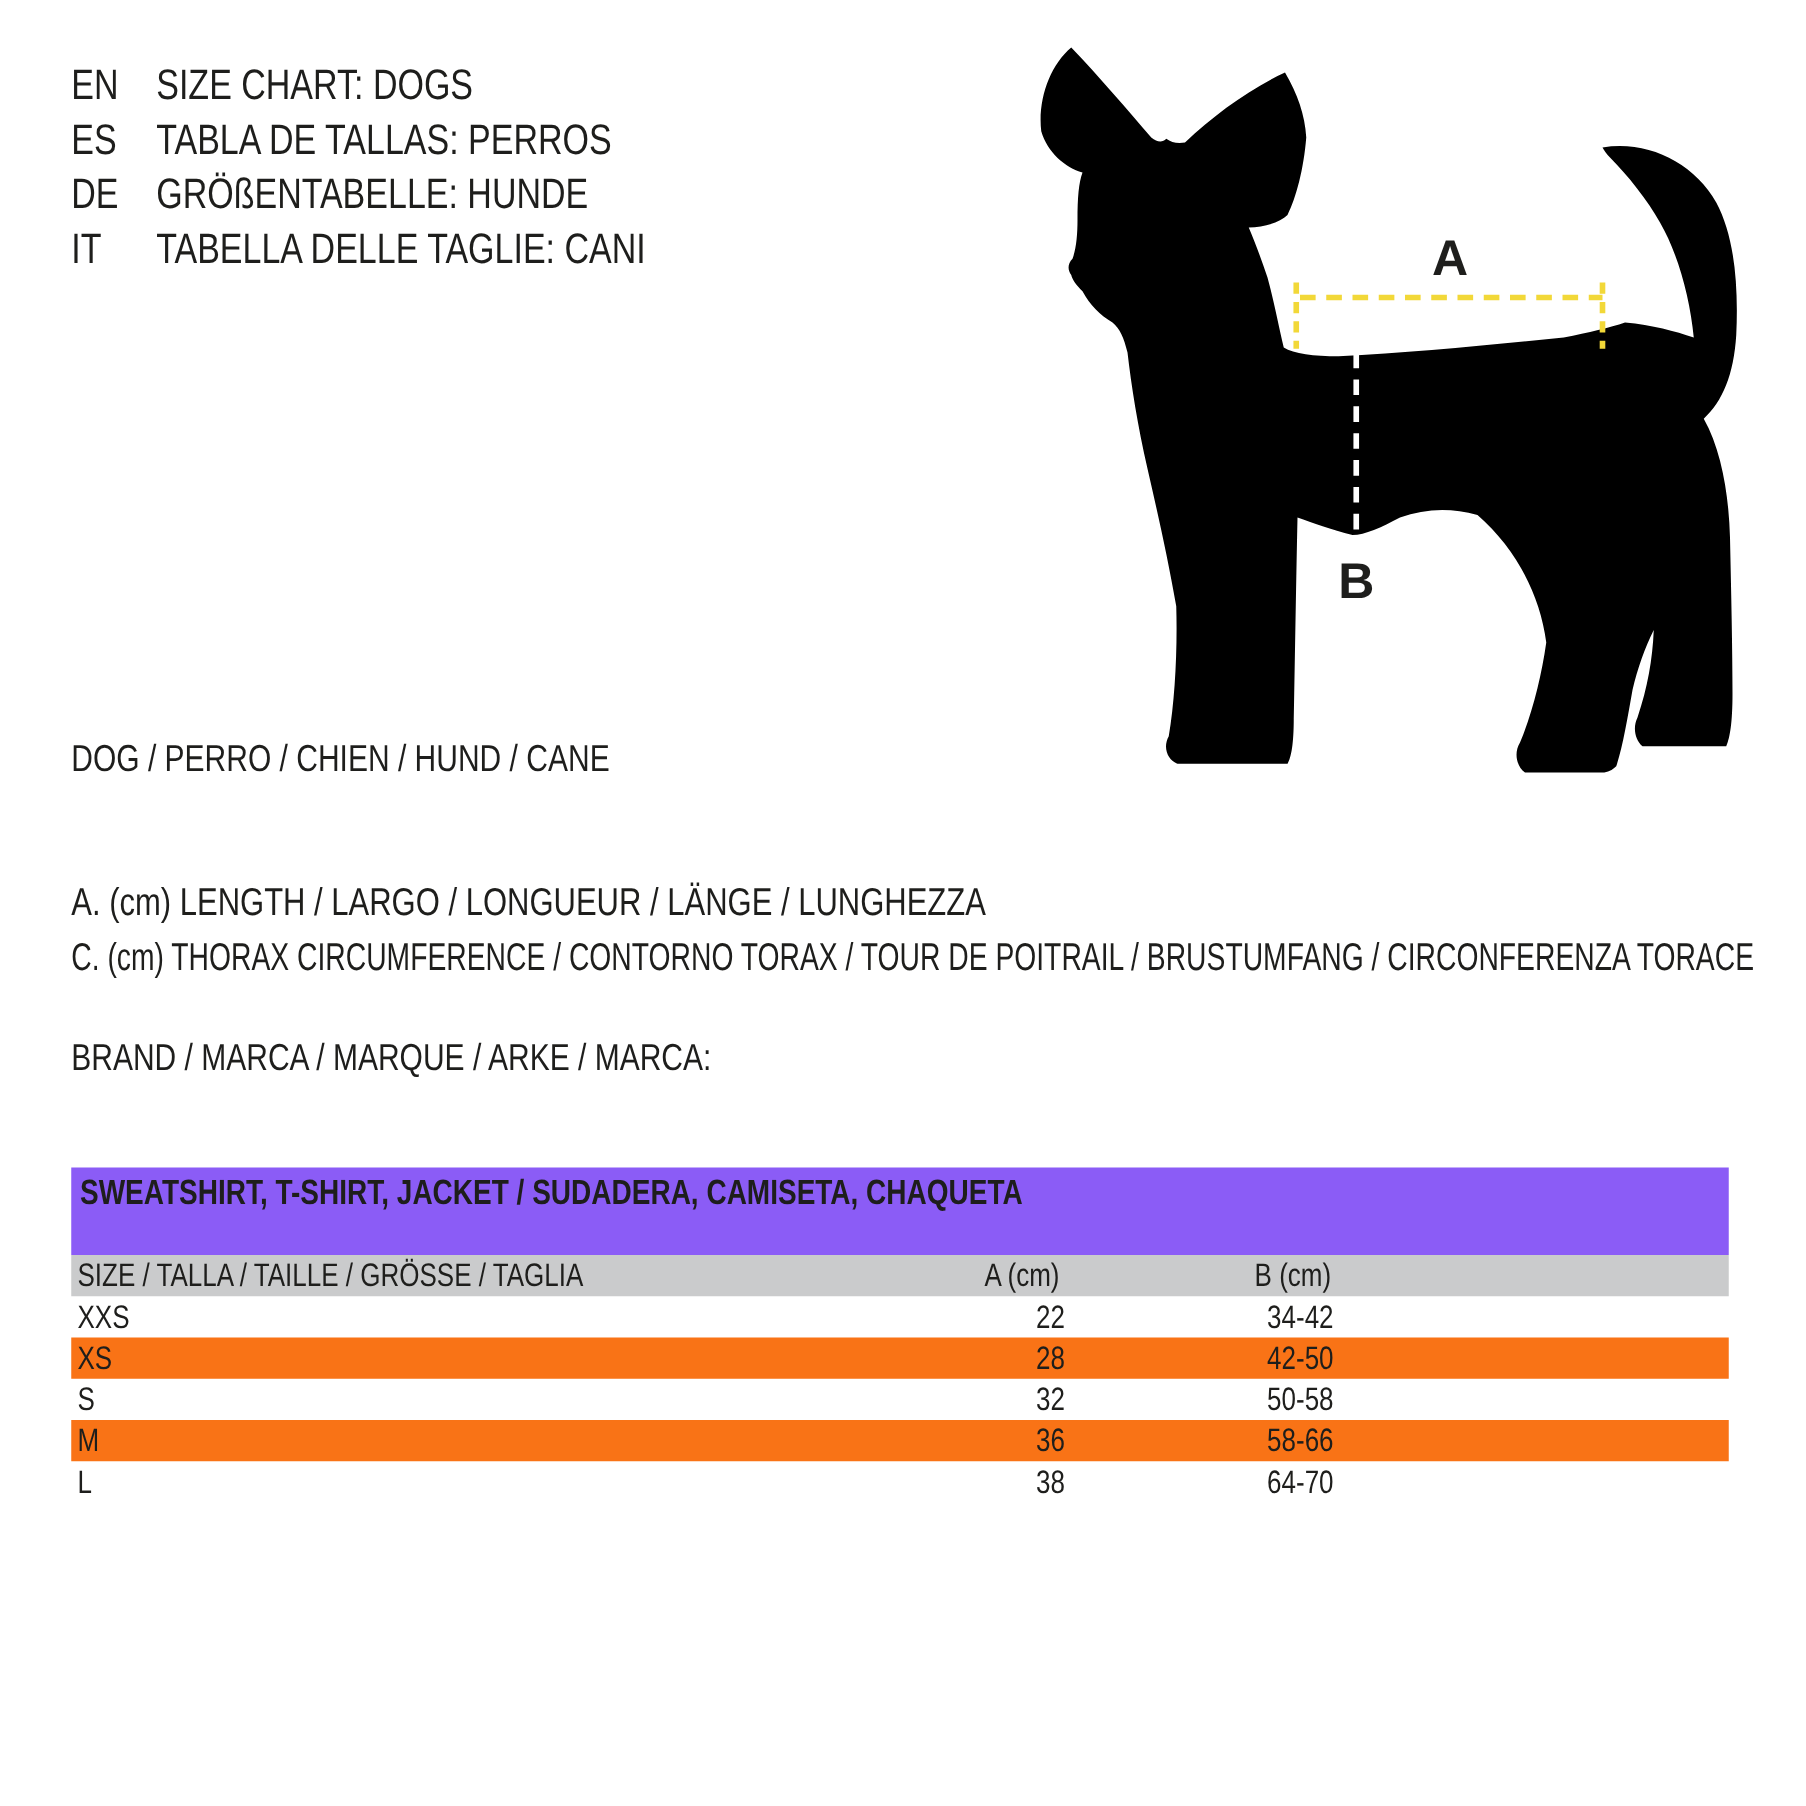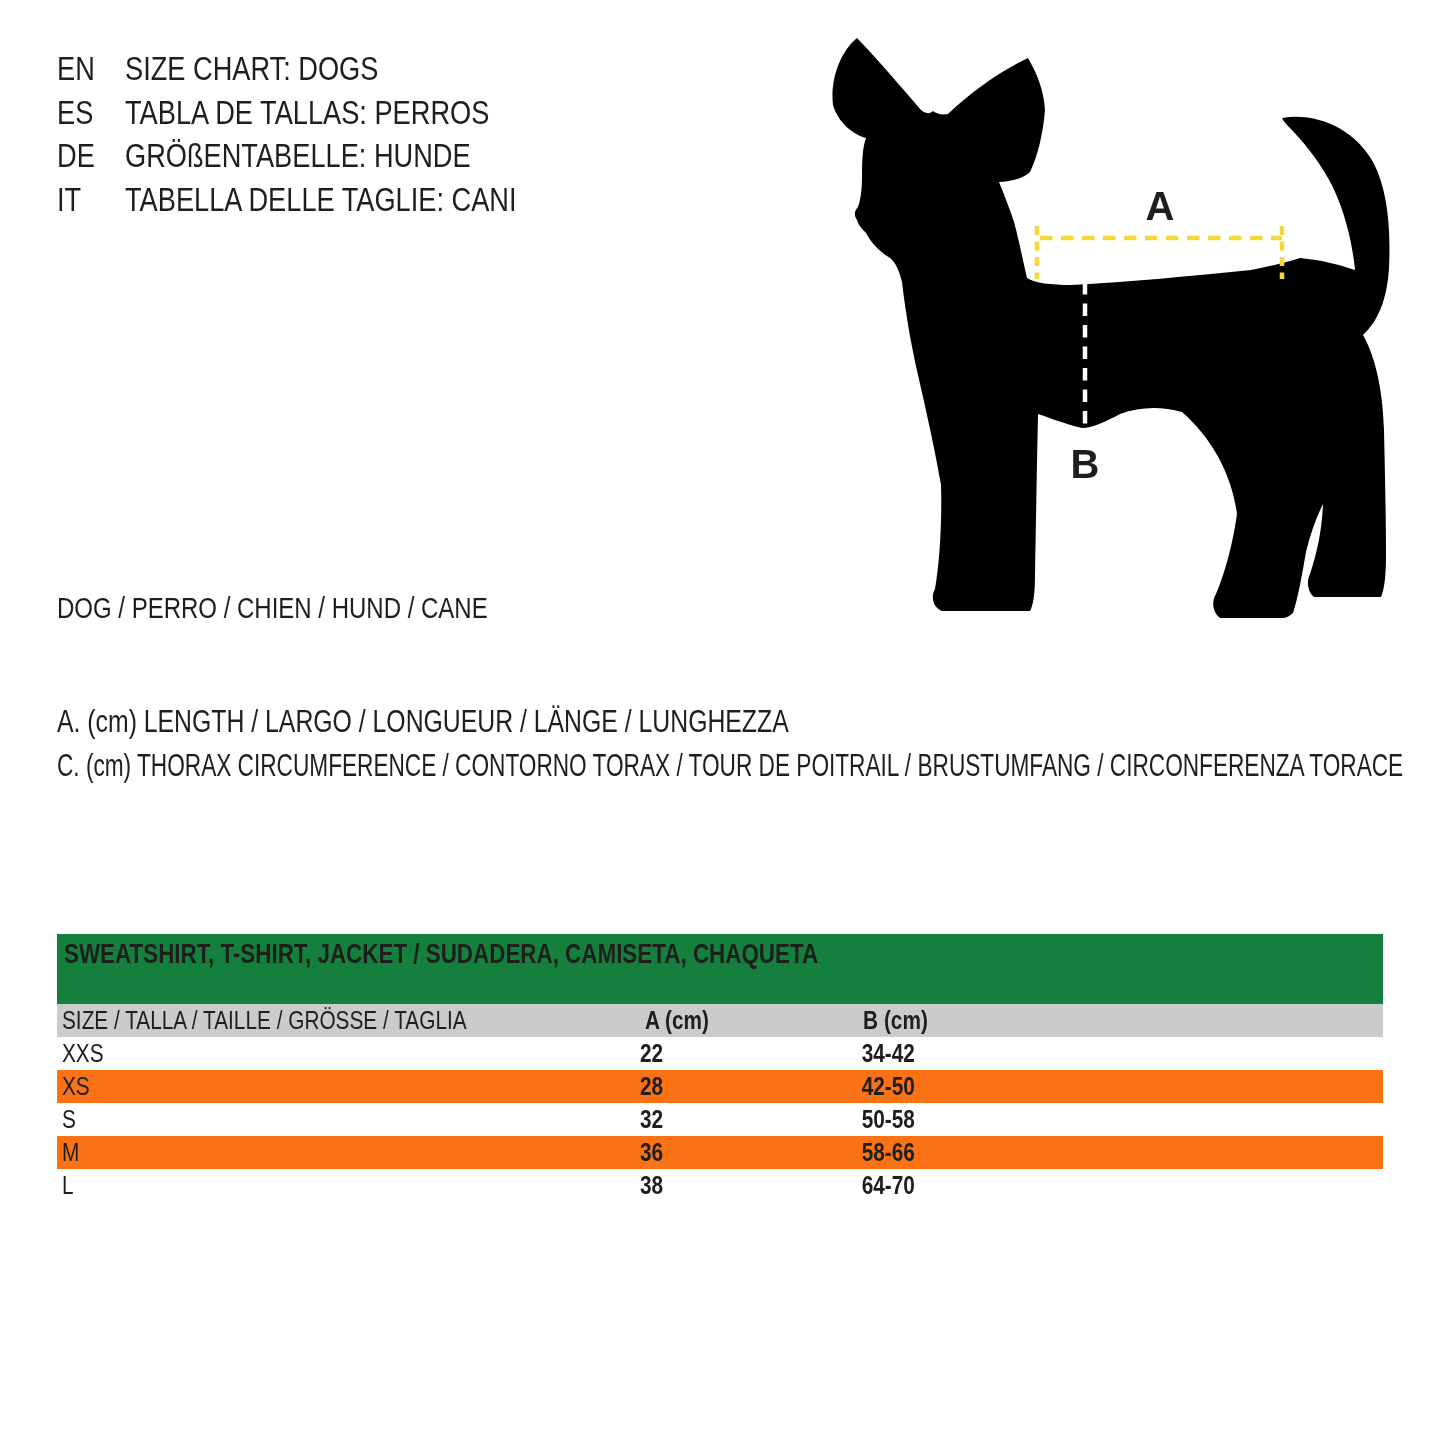--- a/index.html
+++ b/index.html
@@ -18,26 +18,26 @@
   .lang-code{width:68px;flex:0 0 68px;}
 
   .dog-figure{position:absolute;left:830px;top:30px;width:565px;height:590px;}
 
   .dog-caption{position:absolute;left:57px;top:591px;font-size:30px;}
 
   .legend-block{position:absolute;left:57px;top:700px;font-size:31px;line-height:44px;}
   .brand-line{position:absolute;left:57px;top:830px;font-size:30px;}
 
   .size-table{position:absolute;left:57px;top:934px;width:1326px;font-size:26px;}
-  .tbl-title{background:#15803d;height:70px;padding:4px 0 12px 7px;box-sizing:border-box;
+  .tbl-title{background:#8b5cf6;height:70px;padding:4px 0 12px 7px;box-sizing:border-box;
              font-weight:bold;font-size:28px;line-height:31px;}
   .tbl-grid{display:grid;grid-template-columns:580px 218px 218px 1fr;align-items:center;height:33px;}
   .tbl-head{background:#CACBCC;}
   .c1{padding-left:5px;}
-  .c2,.c3{text-align:left;font-weight:bold;}
+  .c2,.c3{text-align:right;}
   .row-alt{background:#f97316;}
 </style>
 </head>
 <body>
 
 <div class="canvas">
 
   <div class="lang-list">
     <div class="lang-row">
       <span class="lang-code"><span class="cond">EN</span></span>
@@ -124,20 +124,23 @@
 
   <div class="legend-block">
     <div>
       <span class="cond">A. (cm) LENGTH / LARGO / LONGUEUR / LÄNGE / LUNGHEZZA</span>
     </div>
     <div>
       <span class="cond-x">C. (cm) THORAX CIRCUMFERENCE / CONTORNO TORAX / TOUR DE POITRAIL / BRUSTUMFANG / CIRCONFERENZA TORACE</span>
     </div>
   </div>
 
+  <div class="brand-line">
+    <span class="cond">BRAND / MARCA / MARQUE / ARKE / MARCA:</span>
+  </div>
 
   <div class="size-table">
     <div class="tbl-title">
       <div>
         <span class="cond">SWEATSHIRT, T-SHIRT, JACKET / SUDADERA, CAMISETA, CHAQUETA</span>
       </div>
     </div>
 
     <div class="tbl-grid tbl-head">
       <div class="c1"><span class="cond">SIZE / TALLA / TAILLE / GRÖSSE / TAGLIA</span></div>

